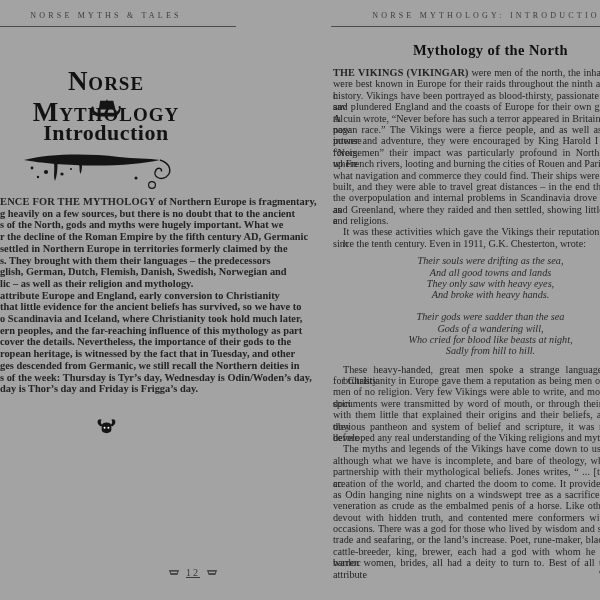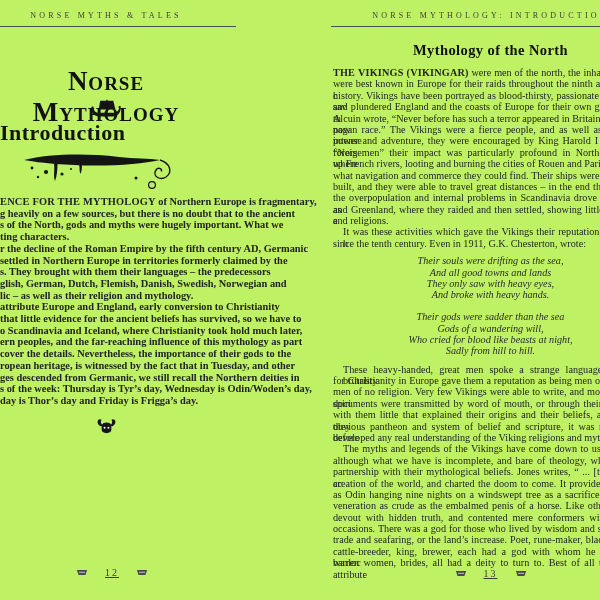--- a/index.html
+++ b/index.html
@@ -1,38 +1,38 @@
 <!DOCTYPE html>
 <html><head>
 <meta charset="utf-8">
 <style>
   html,body{margin:0;padding:0;background:#e8e8e8;}
   .sheet{
-    position:relative;width:600px;height:600px;background:#bef264;
+    position:relative;width:600px;height:600px;background:#a3a3a3;
     overflow:hidden;font-family:"Liberation Serif","DejaVu Serif",serif;color:#222;
   }
   
   .runhead{
     position:absolute;top:11px;font-size:8px;letter-spacing:3.2px;
     color:#3c3c3c;text-align:center;white-space:nowrap;
   }
   .rh-left{left:0;width:212px;}
   .rh-right{left:333px;width:315px;}
   .rule{position:absolute;top:26px;height:1px;background:#4d4d4d;}
   .rule-left{left:0;width:236px;}
   .rule-right{left:331px;width:269px;}
 
   
   .lp-title{
     position:absolute;top:66px;left:0;width:212px;text-align:center;
     font-variant:small-caps;font-weight:bold;font-size:27px;letter-spacing:1px;color:#121212;
   }
   .lp-ship{position:absolute;top:98px;left:0;width:212px;text-align:center;}
   .lp-subtitle{
-    position:absolute;top:120px;left:0;width:212px;text-align:left;
+    position:absolute;top:120px;left:0;width:212px;text-align:center;
     font-weight:bold;font-size:22px;letter-spacing:.5px;color:#141414;
   }
   .lp-flourish{position:absolute;top:150px;left:24px;}
 
   
   .textcol{position:absolute;}
   .lp-body{top:196px;left:0;width:246px;}
   .rp-body{top:67px;left:333px;width:315px;}
   .line{
     text-align:justify;text-align-last:justify;text-justify:inter-word;
@@ -56,21 +56,21 @@
   .stanza:last-child{margin-bottom:0;}
   .poem-line{
     font-style:italic;font-size:10.2px;line-height:11.3px;
     text-align:center;color:#2a2a2a;
   }
 
   
   .lp-helmet{position:absolute;top:418px;left:0;width:212px;text-align:center;}
   .pagenum{
     position:absolute;font-size:10px;letter-spacing:2px;color:#3a3a3a;
-    display:flex;align-items:center;justify-content:center;gap:17px;text-decoration:underline;
+    display:flex;align-items:center;justify-content:flex-end;gap:6px;text-decoration:underline;
   }
   .pn-left{top:567px;left:6px;width:212px;}
   .pn-right{top:568px;left:333px;width:315px;}
   .pagenum svg{display:block;}
 </style>
 </head>
 <body>
 
 <div class="sheet">
 
@@ -106,21 +106,20 @@
       <path d="M136,10 C146,13 149,22 142,27 C136,31 128,26 132,20 C134,17 138,18 137.5,21.5" fill="none" stroke="#141414" stroke-width="1.4"></path>
       <circle cx="128" cy="35" r="3.4" fill="none" stroke="#141414" stroke-width="1.2"></circle>
       <circle cx="112" cy="28" r="1.5" fill="#141414"></circle>
     </svg>
   </div>
 
   <div class="textcol lp-body">
       <div class="line"><b>ENCE FOR THE MYTHOLOGY</b> of Northern Europe is fragmentary,</div>
       <div class="line">g heavily on a few sources, but there is no doubt that to the ancient</div>
       <div class="line">s of the North, gods and myths were hugely important. What we</div>
-      <div class="line para-end">ting characters.</div>
       <div class="line">r the decline of the Roman Empire by the fifth century AD, Germanic</div>
       <div class="line">settled in Northern Europe in territories formerly claimed by the</div>
       <div class="line">s. They brought with them their languages – the predecessors</div>
       <div class="line">glish, German, Dutch, Flemish, Danish, Swedish, Norwegian and</div>
       <div class="line para-end">lic – as well as their religion and mythology.</div>
       <div class="line">attribute Europe and England, early conversion to Christianity</div>
       <div class="line">that little evidence for the ancient beliefs has survived, so we have to</div>
       <div class="line">o Scandinavia and Iceland, where Christianity took hold much later,</div>
       <div class="line">ern peoples, and the far-reaching influence of this mythology as part</div>
       <div class="line">cover the details. Nevertheless, the importance of their gods to the</div>

